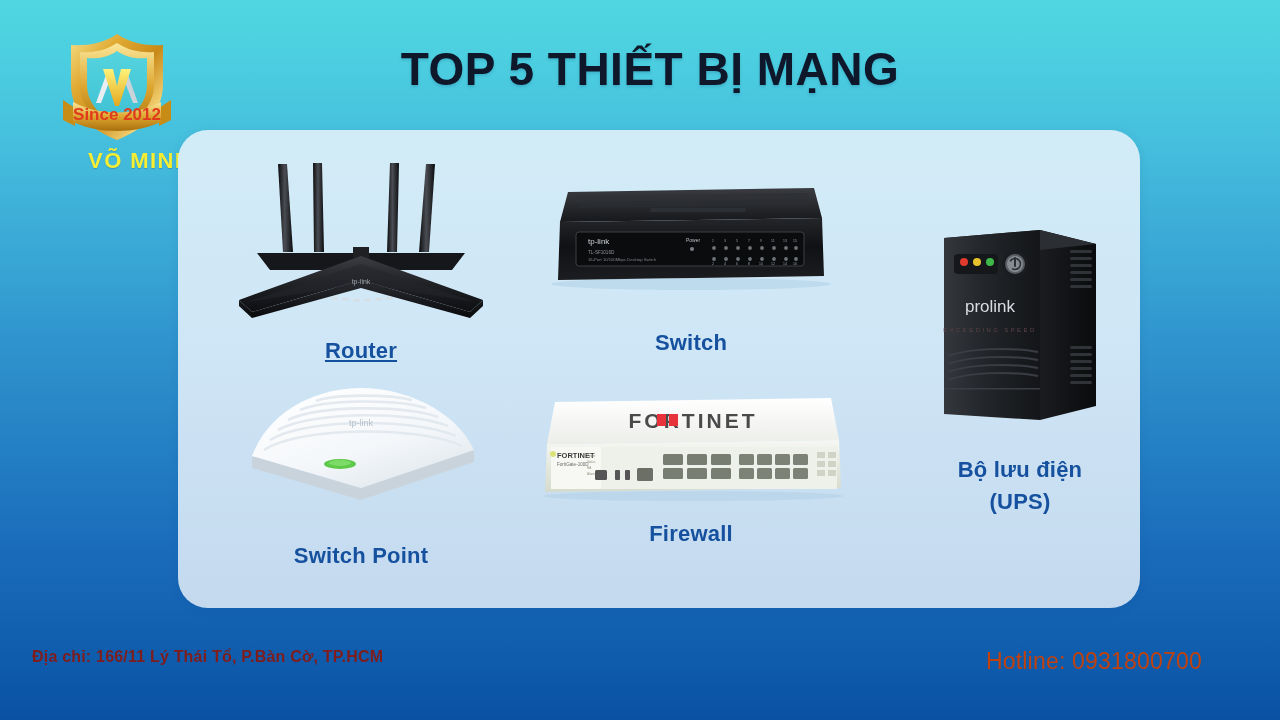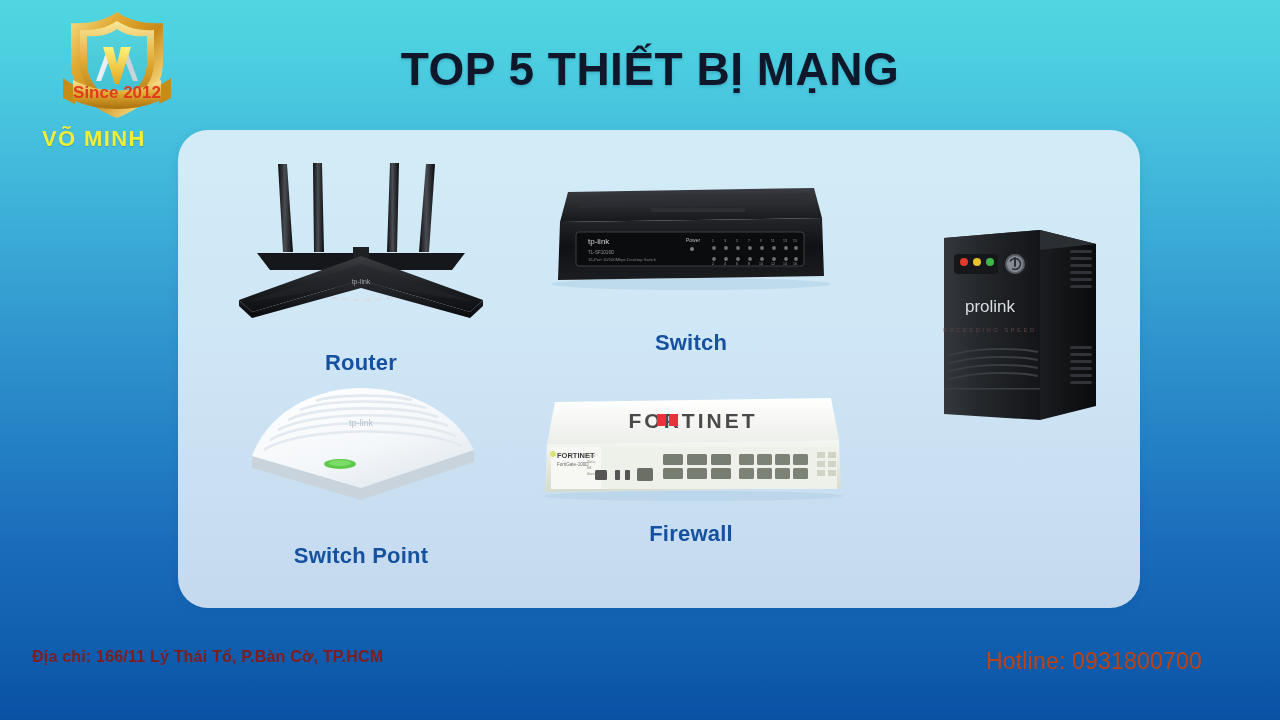--- a/index.html
+++ b/index.html
@@ -7,22 +7,22 @@
   body {
     font-family: "Liberation Sans", sans-serif;
     background: linear-gradient(180deg,
         #4fd6e0 0%, #4ccfe0 8%, #45bedd 20%, #3aa9d6 34%,
         #2f93cd 48%, #2480c4 62%, #1a6cba 76%, #1160b0 88%, #0a51a4 100%);
     position: relative;
   }
 
   
   .logo-block {
-    position: absolute; left: 42px; top: 6px;
-    width: 150px; text-align: left;
+    position: absolute; left: 42px; top: 28px;
+    width: 150px; text-align: right;
   }
   .shield-wrap { position: relative; width: 124px; height: 118px; margin: 0 auto; }
   .shield-svg { display: block; width: 124px; height: 118px; }
   .brand-name {
     margin-top: 2px;
     font-size: 22px; font-weight: 700; letter-spacing: 1.4px;
     color: #f5ee33;
     text-shadow: 0 1px 1px rgba(0,0,0,.18);
   }
 
@@ -60,21 +60,21 @@
   .cell-ap      { left: 18px;  top: 248px; width: 330px; }
   .cell-fw      { left: 348px; top: 248px; width: 330px; }
   .cell-ups     { left: 713px; top: 80px;  width: 258px; }
 
   .art-router { height: 175px; }
   .art-switch { height: 175px; }
   .art-ap     { height: 140px; }
   .art-fw     { height: 140px; }
   .art-ups    { height: 230px; }
 
-  .lbl-router { margin-top: 20px; }
+  .lbl-router { margin-top: 8px; text-decoration: underline; }
   .lbl-switch { margin-top: 0; }
   .lbl-ap     { margin-top: 22px; }
   .lbl-fw     { }
   .lbl-ups    { margin-top: 14px; }
 
   svg { display: block; margin: 0 auto; }
 
   
   .footer {
     position: absolute; left: 0; bottom: 0; width: 1280px; height: 108px;
@@ -417,20 +417,24 @@
 
         <g stroke="#3a3e44" stroke-width="2" fill="none">
           <path d="M28 146 C50 138 92 137 118 142"></path>
           <path d="M28 154 C50 146 92 145 118 150"></path>
           <path d="M28 162 C50 154 92 153 118 158"></path>
           <path d="M28 170 C50 162 92 161 118 166"></path>
         </g>
         <rect x="24" y="178" width="96" height="1.5" fill="#3a3e44"></rect>
       </svg>
     </div>
+    <div class="cell-label lbl-ups">
+      <span>Bộ lưu điện</span><br>
+      <span>(UPS)</span>
+    </div>
   </div>
 
 </div>
 
 <div class="footer">
   <div class="footer-address">Địa chỉ: 166/11 Lý Thái Tổ, P.Bàn Cờ, TP.HCM</div>
   <div class="footer-hotline">Hotline: 0931800700</div>
 </div>
 
 </body></html>

